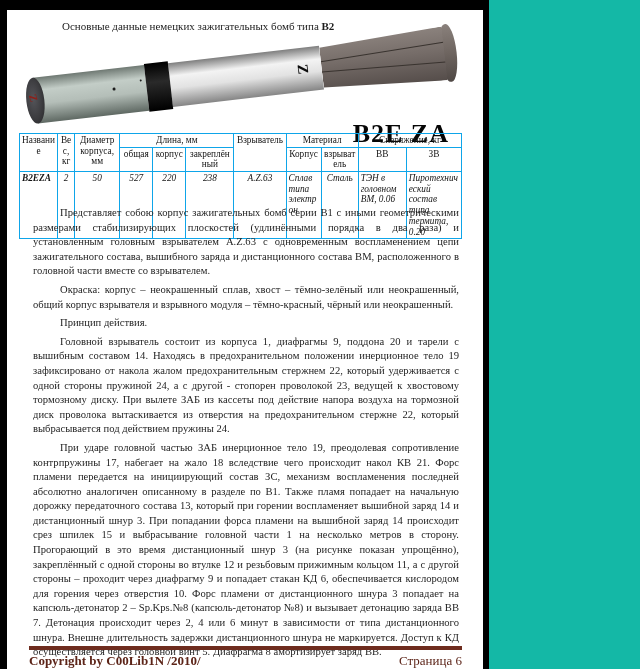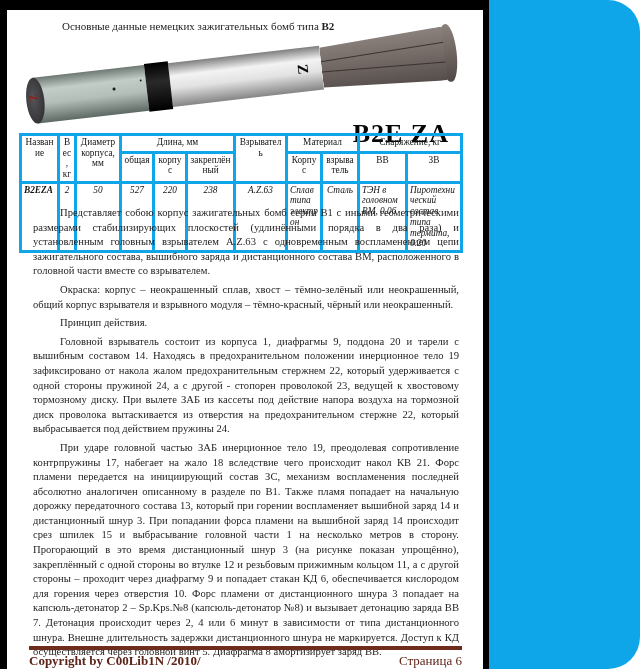--- a/index.html
+++ b/index.html
@@ -1,18 +1,18 @@
 <!DOCTYPE html>
 <html><head>
 <meta charset="utf-8">
 <style>
   * { margin:0; padding:0; box-sizing:border-box; }
   html,body { width:640px; height:669px; background:#fff; overflow:hidden;
               font-family:"Liberation Serif", serif; }
-  .stage { position:relative; width:640px; height:669px; background:#0ea5e9;border-radius:32px; }
+  .stage { position:relative; width:640px; height:669px; background:#14b8a6; }
 
   
   .frame-left  { position:absolute; left:0; top:0; width:7px; height:669px; background:#000; }
   .frame-top   { position:absolute; left:0; top:0; width:489px; height:10px; background:#000; }
   .frame-vline { position:absolute; left:483px; top:0; width:6px; height:669px; background:#000; }
 
   .page { position:absolute; left:7px; top:10px; width:476px; height:659px; background:#fff; }
 
   .doc-title { position:absolute; left:55px; top:10px; font-size:11px; color:#1d1d1d; }
   .doc-title b { font-weight:bold; }
@@ -46,21 +46,21 @@
   .b-tailcap { width:17px; height:58px; flex:0 0 auto; margin-left:-5px;
                border-radius:8px / 29px;
                background:linear-gradient(to bottom,#8a817c 0%,#6e6560 50%,#4f4845 100%); }
 
   .figure-label { position:absolute; right:26px; top:84px; font-weight:bold; font-size:26px;
                   letter-spacing:1px; color:#050505; }
 
   
   table.spec { position:absolute; left:12px; top:123px; width:443px; border-collapse:collapse;
                font-size:9.3px; color:#141414; table-layout:fixed; }
-  table.spec th, table.spec td { border:3px solid #0ea5e9; padding:1px 2px; text-align:center;
+  table.spec th, table.spec td { border:1px solid #0ea5e9; padding:1px 2px; text-align:center;
                vertical-align:top; font-weight:normal; overflow-wrap:break-word; line-height:1.15; }
   table.spec td.cell-name { font-weight:bold; text-align:left; }
   table.spec td.cell-left { text-align:left; }
   table.spec tbody td { height:38px;font-style:italic; }
 
   
   .bodytext { position:absolute; left:22px; right:20px; top:192px; font-size:10.6px;
               line-height:14.6px; text-align:justify; color:#1e1e1e; }
   .bodytext p { margin:4px; text-indent:27px; }
 

